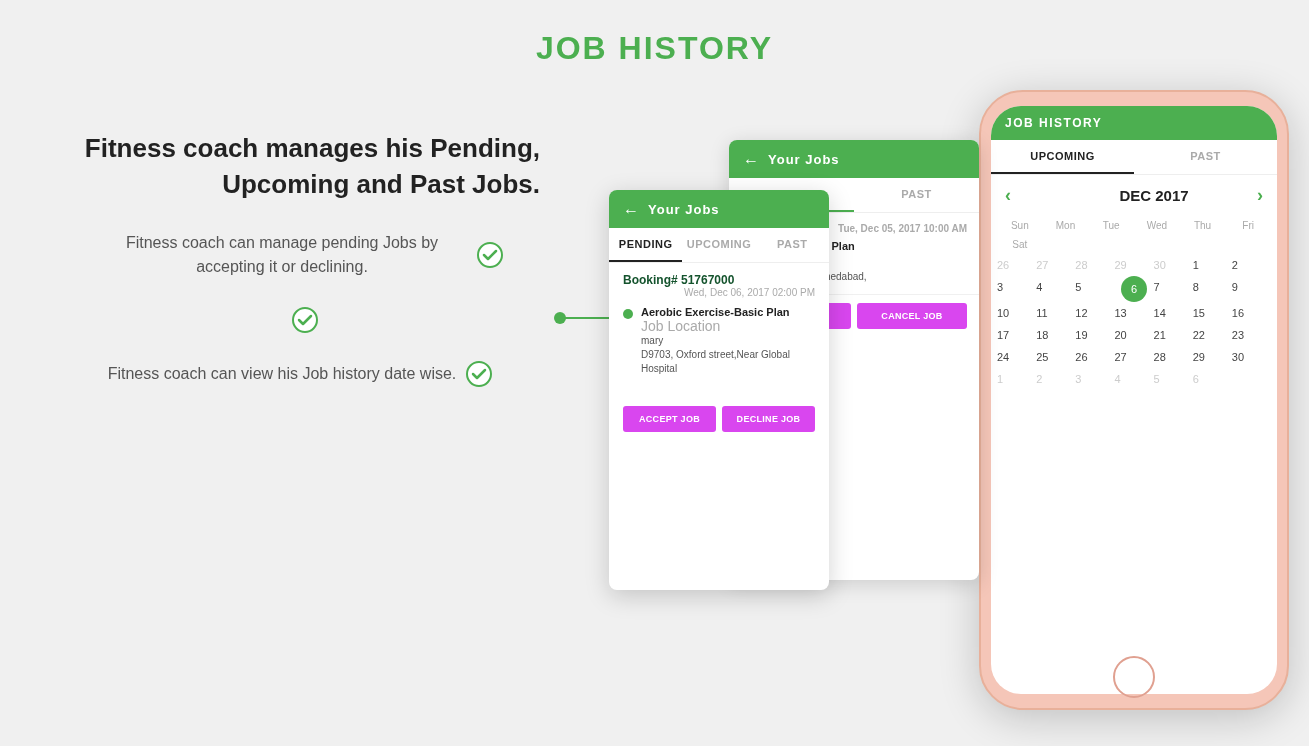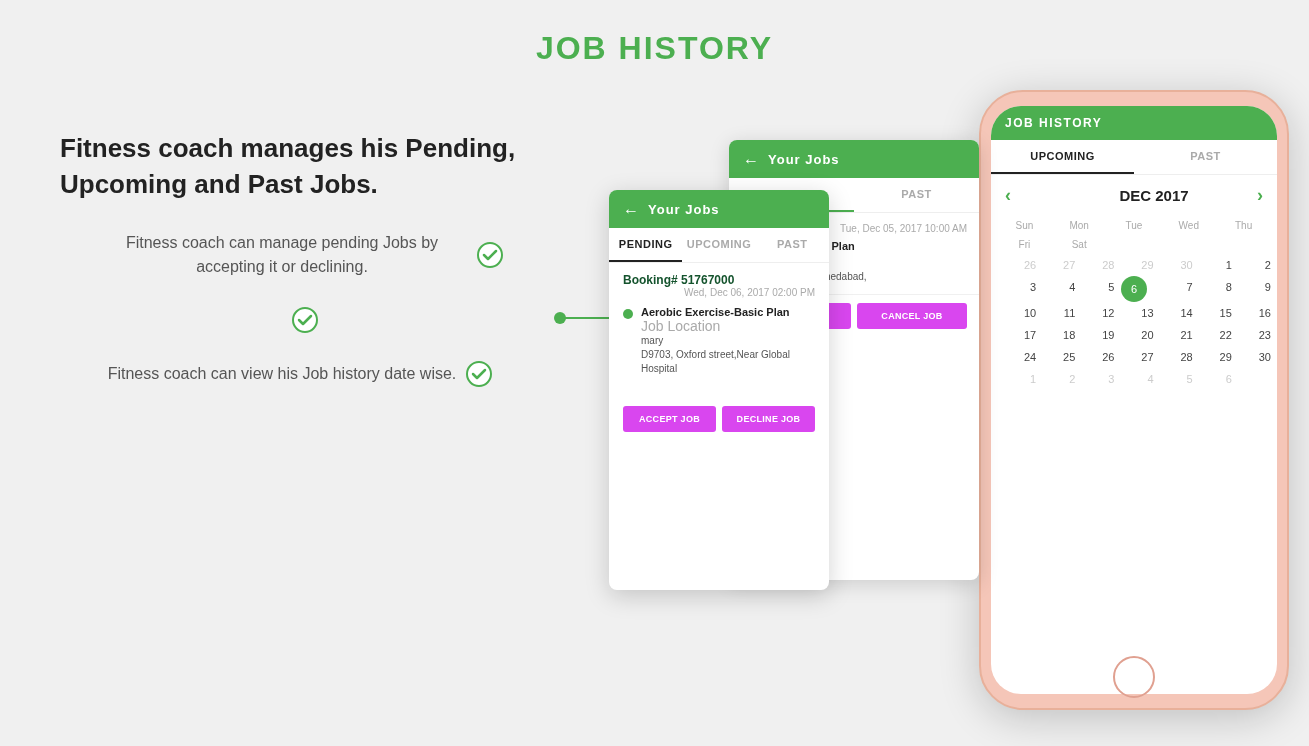--- a/index.html
+++ b/index.html
@@ -29,21 +29,21 @@
       top: 130px;
       width: 480px;
     }
 
     .main-heading {
       font-size: 26px;
       font-weight: 700;
       color: #222;
       line-height: 1.4;
       margin-bottom: 28px;
-      text-align: left;
+      text-align: right;
     }
 
     .feature-item {
       display: flex;
       align-items: center;
       margin-bottom: 28px;
       justify-content: center;
     }
 
     .feature-text {
@@ -201,39 +201,39 @@
     }
 
     .cal-nav {
       color: #4CAF50;
       font-size: 18px;
       font-weight: 700;
     }
 
     .calendar-days-header {
       display: grid;
-      grid-template-columns: repeat(5, 1fr);
+      grid-template-columns: repeat(6, 1fr);
       padding: 0 6px;
     }
 
     .cal-day-header {
       text-align: center;
       font-size: 10px;
       color: #aaa;
       padding: 4px 0;
     }
 
     .calendar-grid {
       display: grid;
       grid-template-columns: repeat(7, 1fr);
       padding: 0 6px;
     }
 
     .cal-day {
-      text-align: right;
+      text-align: left;
       font-size: 11px;
       padding: 5px 0;
       color: #444;
     }
 
     .cal-day.today {
       background: #4CAF50;
       color: white;
       border-radius: 50%;
       width: 26px;
@@ -363,20 +363,21 @@
     .upcoming-card {
       padding: 10px 12px;
       border-bottom: 1px solid #f0f0f0;
     }
 
     .upcoming-date {
       font-size: 10px;
       color: #aaa;
       text-align: right;
       margin-bottom: 6px;
+      font-weight: bold;
     }
 
     .upcoming-title {
       font-size: 11px;
       font-weight: 600;
       color: #222;
       margin-bottom: 4px;
     }
 
     .upcoming-loc {

